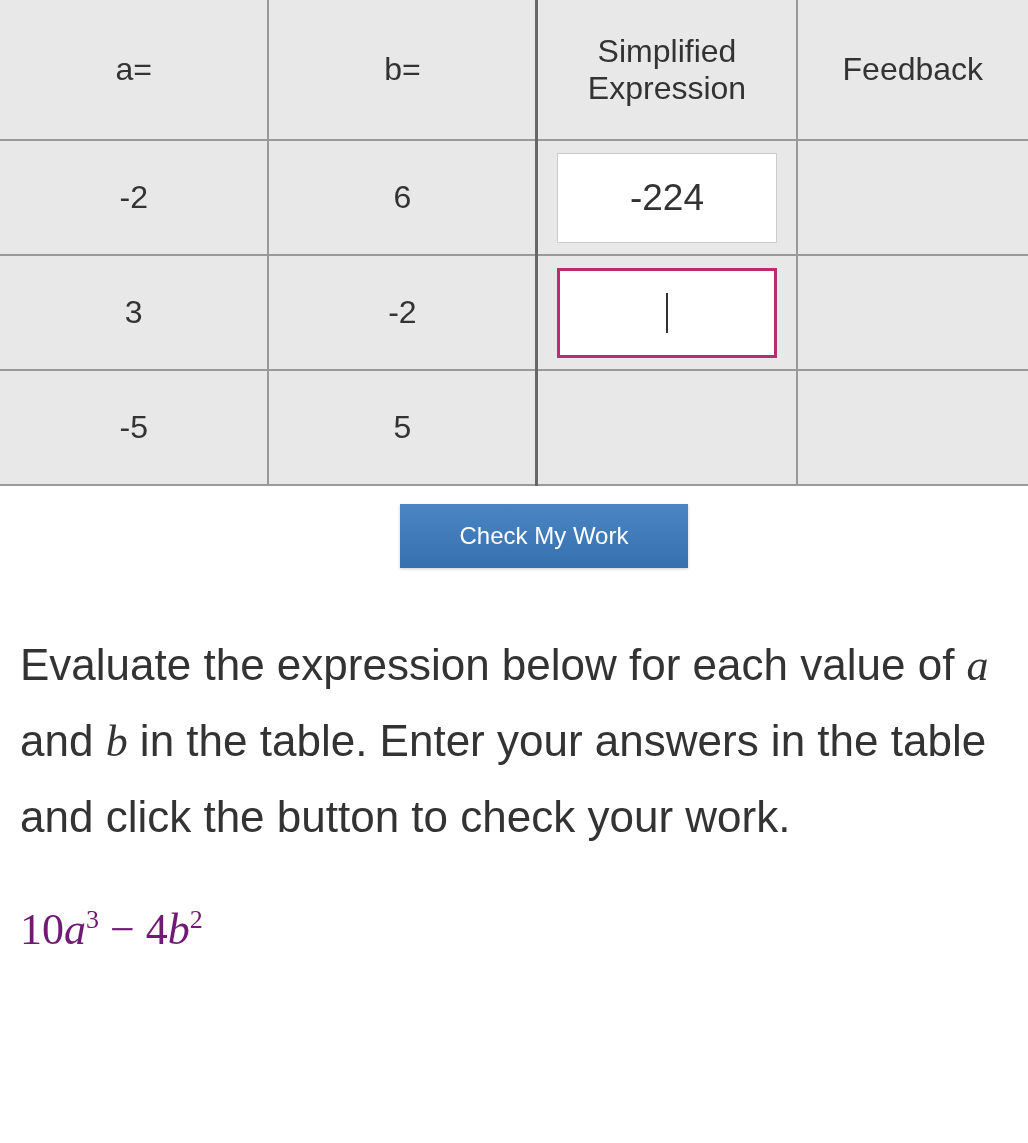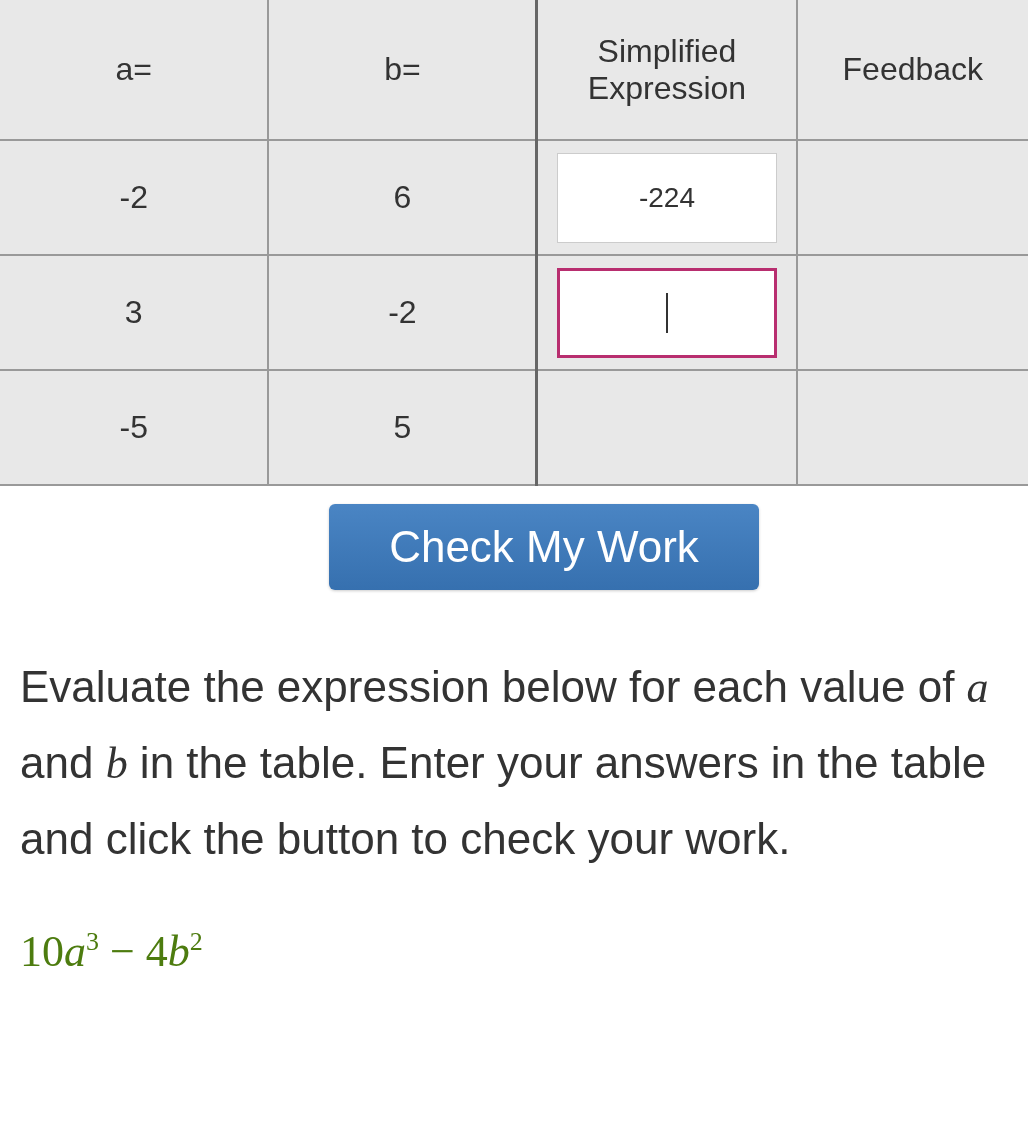--- a/index.html
+++ b/index.html
@@ -51,21 +51,21 @@
     tr:last-child td { border-bottom: 2px solid #999; }
     .answer-box {
       background: #ffffff;
       border: 1px solid #ccc;
       width: 220px;
       height: 90px;
       display: flex;
       align-items: center;
       justify-content: center;
       margin: 0 auto;
-      font-size: 28px;
+      font-size: 37px;
       color: #333;
     }
     .answer-box.active {
       border: 3px solid #b82e6f;
       position: relative;
     }
     .answer-box.empty {
       background: transparent;
       border: none;
     }
@@ -83,41 +83,41 @@
       display: flex;
       justify-content: center;
       padding: 18px 0 30px 0;
       margin-left: 60px;
     }
     .check-button {
       background: #3b78b8;
       background: linear-gradient(to bottom, #4a85c4, #3670af);
       color: #ffffff;
       border: none;
-      border-radius: 6px;
+      border-radius: 0;
       padding: 18px 60px;
-      font-size: 44px;
+      font-size: 24px;
       cursor: pointer;
       box-shadow: 0 1px 3px rgba(0,0,0,0.2);
     }
     .instructions {
       padding: 30px 10px 0 20px;
       font-size: 44px;
       color: #333;
       line-height: 1.7;
     }
     .math-var {
       font-family: "Times New Roman", Georgia, serif;
       font-style: italic;
     }
     .expression {
       padding: 50px 0 0 20px;
       font-family: "Times New Roman", Georgia, serif;
       font-size: 44px;
-      color: #4d7c0f;
+      color: #701a75;
     }
     .expression .var {
       font-style: italic;
     }
     .expression sup {
       font-size: 26px;
       vertical-align: super;
       font-style: normal;
     }
   </style>

